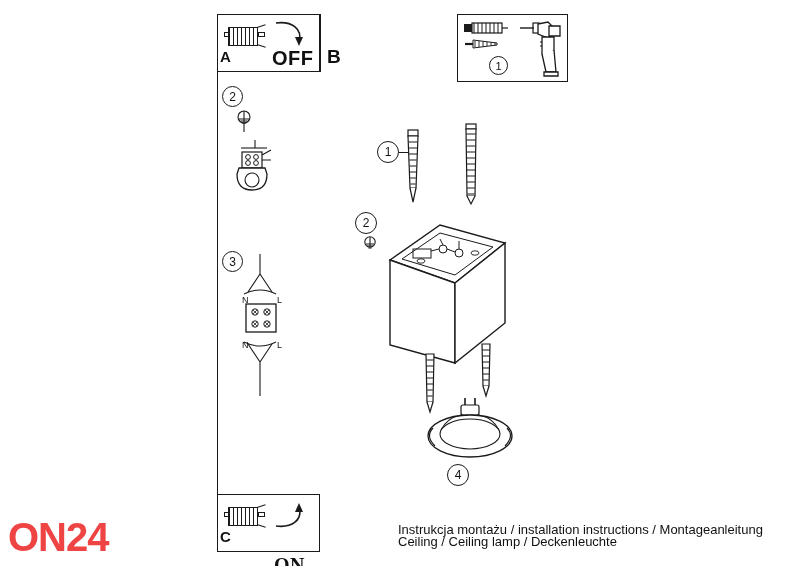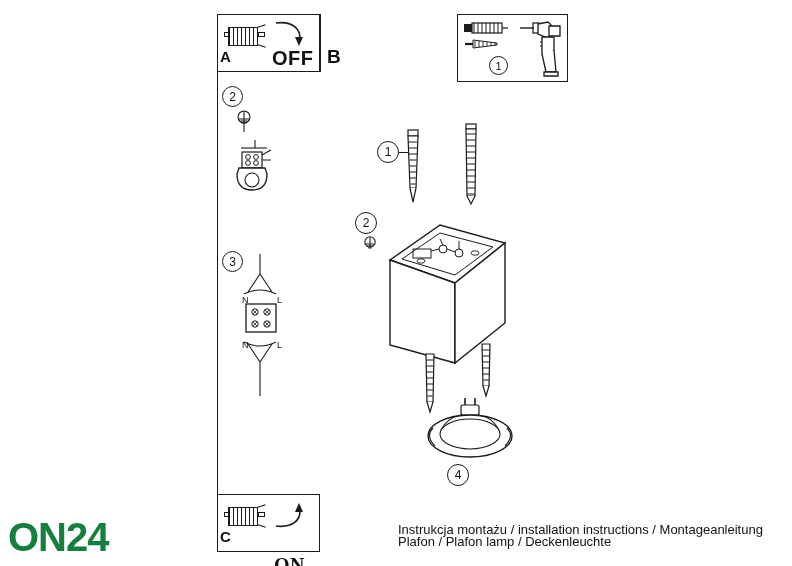--- a/index.html
+++ b/index.html
@@ -51,21 +51,21 @@
   #watermark {
     position: absolute;
     left: 8px;
     bottom: 6px;
     font-size: 40px;
     font-weight: bold;
     letter-spacing: -1px;
     color: #e3e3e3;
     user-select: none;
   }
-  #watermark .on { color: #15803d; }
+  #watermark .on { color: #ef4444; }
 
   
   .step-letter {
     position: absolute;
     font-size: 15px;
     font-weight: bold;
     color: #111111;
   }
   .step-word {
     position: absolute;
@@ -347,18 +347,18 @@
 
   <svg class="curve-arrow" style="left:272px; top:500px;" viewBox="0 0 34 30">
     <path d="M4 26 C 20 28, 31 20, 27 7" stroke="#1a1a1a" stroke-width="1.6" fill="none"></path>
     <polygon points="27,3 23,12 31,12" fill="#1a1a1a"></polygon>
   </svg>
 
   <div class="step-letter" style="left:220px; top:528px;">C</div>
   <div class="step-word" style="left:274px; top:554px;font-family:Liberation Serif, serif;">ON</div>
 
   <div class="caption" style="left:398px; top:524px;">Instrukcja montażu / installation instructions / Montageanleitung</div>
-  <div class="caption" style="left:398px; top:536px;">Plafon / Plafon lamp / Deckenleuchte</div>
+  <div class="caption" style="left:398px; top:536px;">Ceiling / Ceiling lamp / Deckenleuchte</div>
 
   <div class="line vline" style="left:217px; top:72px; height:422px;"></div>
   <div class="line vline" style="left:320px; top:14px; height:58px;"></div>
 
 </div>
 
 </body></html>

